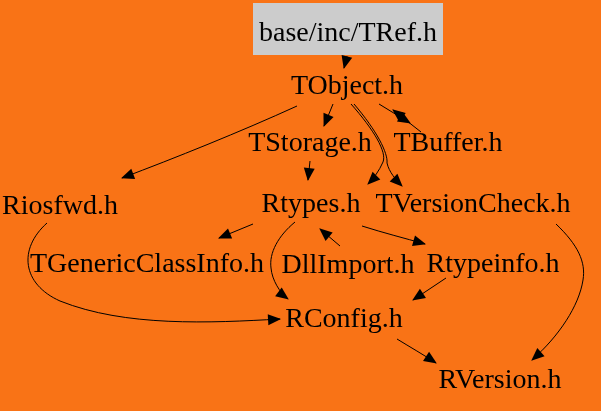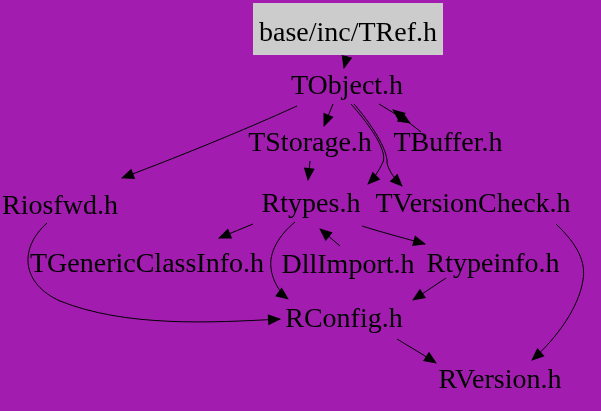--- a/index.html
+++ b/index.html
@@ -4,21 +4,21 @@
 <style>
   html, body {
     margin: 0;
     padding: 0;
     background: #ffffff;
   }
   #canvas {
     position: relative;
     width: 601px;
     height: 411px;
-    background: #a21caf;
+    background: #f97316;
     overflow: hidden;
   }
   svg text {
     font-family: "Liberation Serif", "DejaVu Serif", serif;
     font-size: 28px;
     fill: #000000;
   }
   svg .edge {
     fill: none;
     stroke: #000000;

